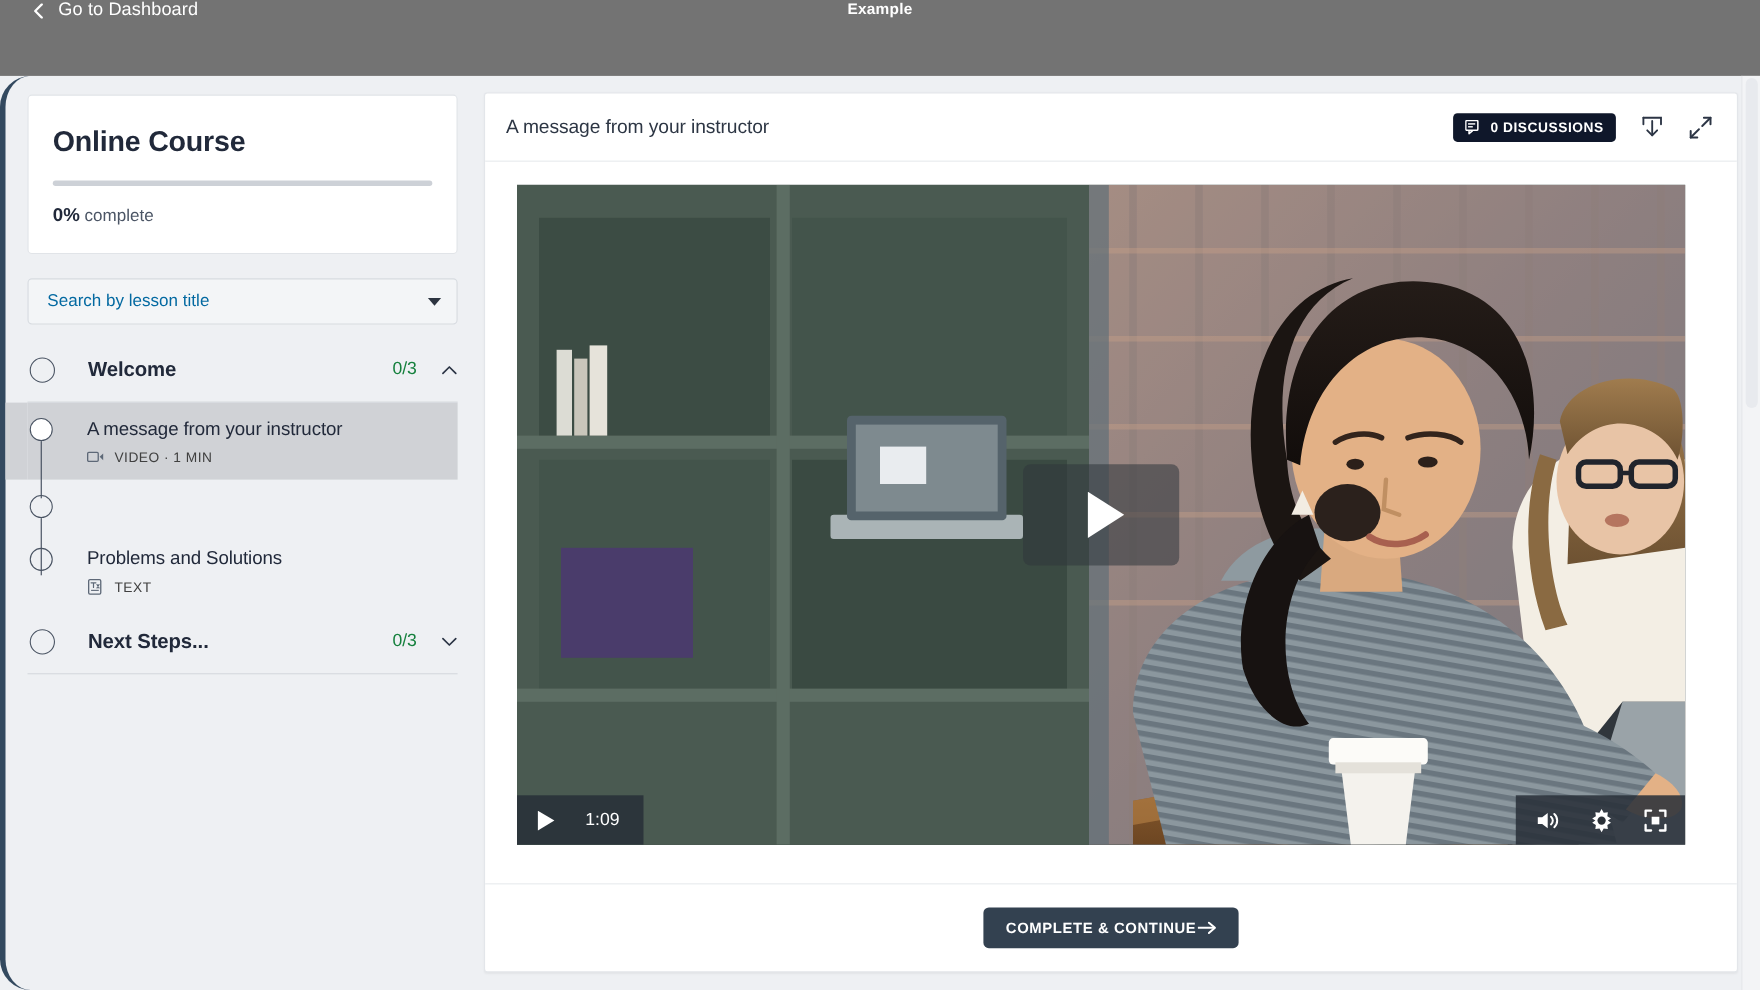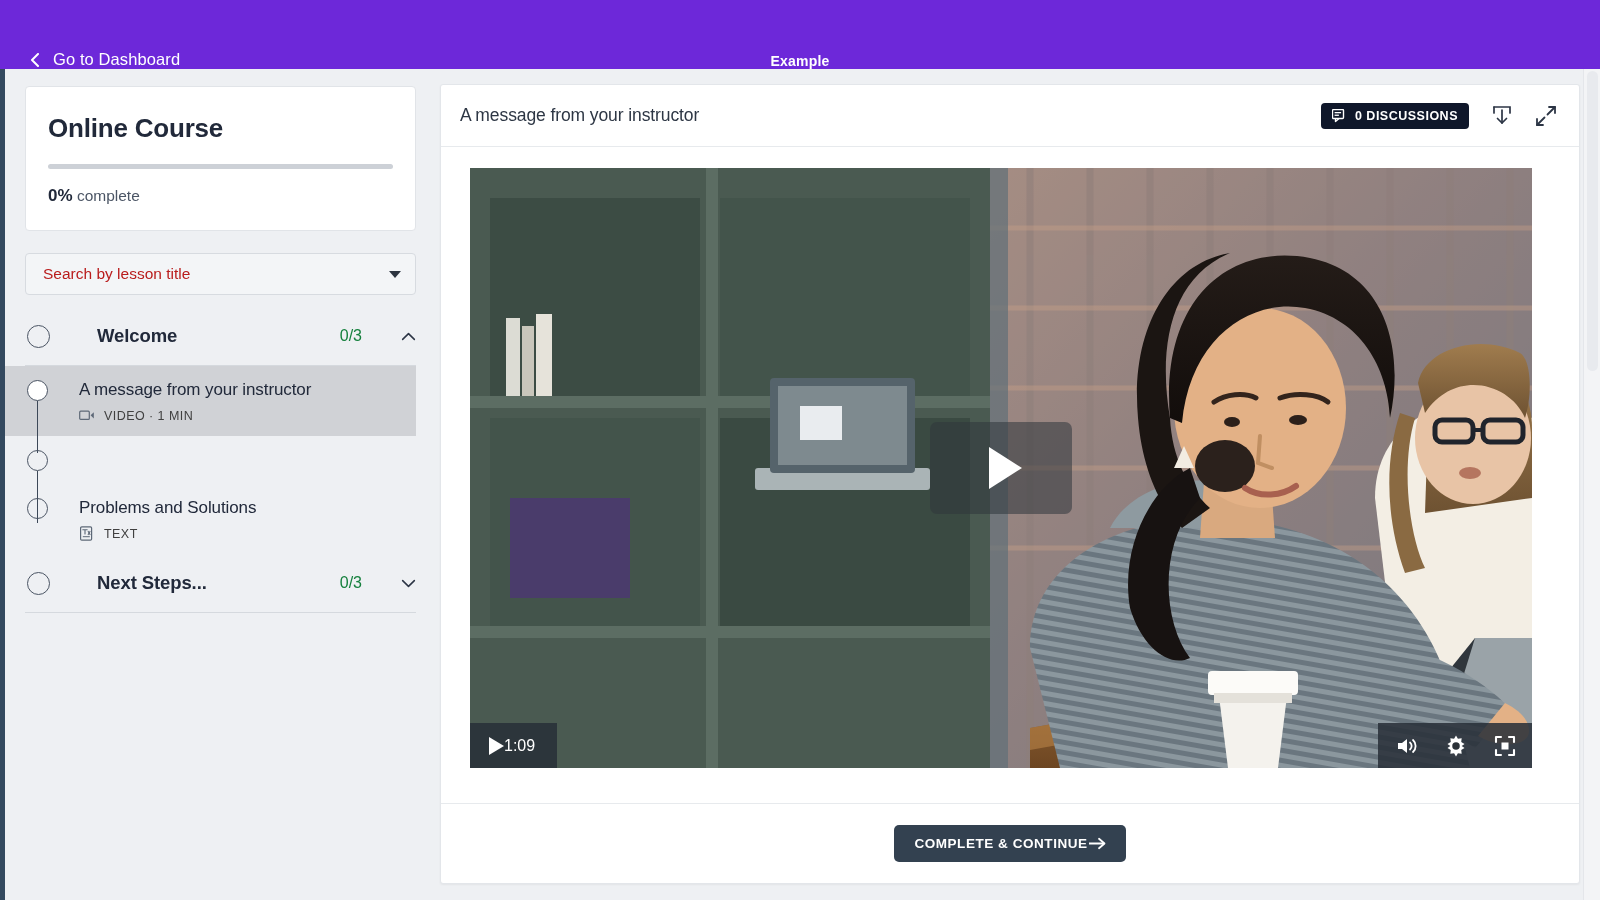--- a/index.html
+++ b/index.html
@@ -7,22 +7,22 @@
     width: 1600px; height: 900px;
     font-family: "Liberation Sans", sans-serif;
     background: #eef0f3;
     overflow: hidden;
   }
 
   
   .topbar {
     position: absolute; top: 0; left: 0;
     width: 1600px; height: 69px;
-    background: #6d28d9;
-    display: flex; align-items: flex-end;
+    background: #737373;
+    display: flex; align-items: flex-start;
   }
   .back-link {
     display: flex; align-items: center; gap: 11px;
     margin-left: 28px; cursor: pointer;
     color: #ffffff;
   }
   .back-chev { width: 14px; height: 14px; display: block; }
   .back-label { font-size: 16.5px; letter-spacing: .1px; color: #fff; }
   .topbar-title {
     position: absolute; left: 0; right: 0; text-align: center;
@@ -33,20 +33,21 @@
   
   .body-wrap { position: absolute; top: 69px; left: 0; width: 1600px; height: 831px; }
 
   
   .sidebar {
     position: absolute; top: 0; left: 0;
     width: 440px; height: 831px;
     background: #eef0f3;
     border-left: 5px solid #33495f;
     overflow: hidden;
+    border-radius: 28px;
   }
   .course-card {
     margin: 17px 24px 0 20px;
     background: #ffffff;
     border: 1px solid #e1e4e8;
     border-radius: 4px;
     padding: 26px 22px 24px 22px;
   }
   .course-title {
     font-size: 26px; font-weight: bold; color: #21293a;
@@ -63,35 +64,35 @@
   .search-select {
     margin: 22px 24px 0 20px;
     height: 42px;
     background: #f3f5f7;
     border: 1px solid #d7dbe0;
     border-radius: 4px;
     display: flex; align-items: center;
     padding: 0 14px 0 17px;
     cursor: pointer;
   }
-  .search-select span { flex: 1; font-size: 15.5px; color: #b91c1c; }
+  .search-select span { flex: 1; font-size: 15.5px; color: #0369a1; }
   .caret-dn {
     width: 0; height: 0;
     border-left: 6px solid transparent; border-right: 6px solid transparent;
     border-top: 7px solid #2c3440;
   }
 
   
   .sections { margin-top: 12px; }
   .section {
     margin: 0 24px 0 20px;
   }
   .section-head {
     display: flex; align-items: center;
-    height: 58px; cursor: pointer; gap: 17px;
+    height: 58px; cursor: pointer;
   }
   .ring {
     width: 23px; height: 23px; border-radius: 50%;
     border: 1.6px solid #4a5463; background: transparent;
     flex: none; margin-left: 2px;
   }
   .section-name {
     flex: 1; margin-left: 30px;
     font-size: 18.5px; font-weight: bold; color: #21293a; letter-spacing: -.1px;
   }
@@ -185,21 +186,21 @@
   }
   .vbar {
     position: absolute; left: 0; bottom: 0;
     width: 100%; height: 45px;
     display: flex; align-items: center;
     pointer-events: none;
   }
   .vbar-left {
     background: rgba(40,46,56,.86);
     height: 45px; display: flex; align-items: center;
-    padding: 0 22px 0 19px; pointer-events: auto;
+    padding: 0 22px 0 19px; gap: 28px; pointer-events: auto;
   }
   .vbar-right {
     position: absolute; right: 0; bottom: 0;
     background: rgba(40,46,56,.86);
     height: 45px; display: flex; align-items: center;
     padding: 0 16px 0 18px; gap: 27px; pointer-events: auto;
   }
   .vplay {
     width: 0; height: 0;
     border-top: 9px solid transparent; border-bottom: 9px solid transparent;

